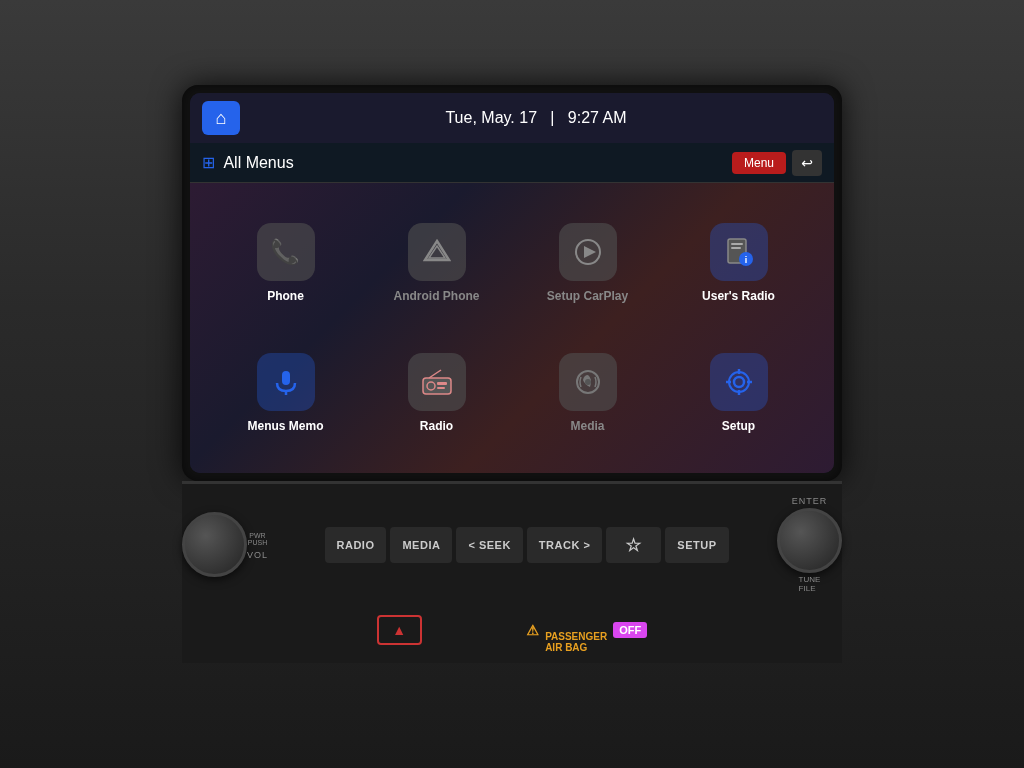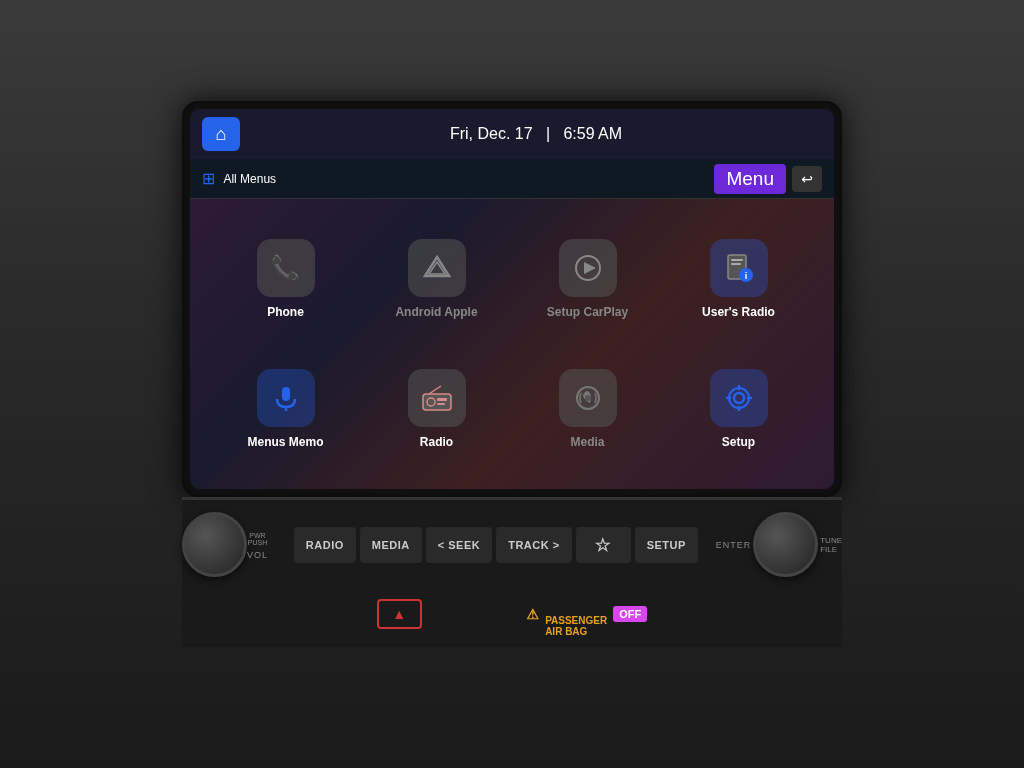--- a/index.html
+++ b/index.html
@@ -96,32 +96,32 @@
     }
 
     .menus-grid-icon {
       color: #2563eb;
       font-size: 16px;
       margin-right: 8px;
     }
 
     .menus-title {
       color: white;
-      font-size: 12px;
+      font-size: 16px;
       font-weight: 500;
       flex: 1;
     }
 
     .menu-btn {
-      background: #6d28d9;
+      background: #b91c1c;
       color: white;
       border: none;
       border-radius: 4px;
       padding: 4px 12px;
-      font-size: 19px;
+      font-size: 12px;
       cursor: pointer;
       margin-right: 6px;
     }
 
     .back-btn {
       background: #333;
       color: white;
       border: none;
       border-radius: 4px;
       width: 30px;
@@ -280,21 +280,21 @@
       color: white;
       padding: 2px 6px;
       border-radius: 3px;
       font-size: 11px;
       font-weight: bold;
     }
 
     
     .enter-section {
       display: flex;
-      flex-direction: row;
+      flex-direction: column;
       align-items: center;
       gap: 2px;
     }
 
     .enter-label {
       color: #888;
       font-size: 9px;
       letter-spacing: 1px;
     }
 
@@ -325,23 +325,23 @@
 
   <div class="screen-container">
     <div class="screen-bezel">
       <div class="screen">
 
         <div class="screen-header">
           <div class="home-btn">
             <span class="home-icon">⌂</span>
           </div>
           <div class="date-time">
-            <span>Fri, Dec. 17</span>
+            <span>Tue, May. 17</span>
             &nbsp;&nbsp;|&nbsp;&nbsp;
-            <span>6:59 AM</span>
+            <span>9:27 AM</span>
           </div>
         </div>
 
         <div class="menus-bar">
           <span class="menus-grid-icon">⊞</span>
           <span class="menus-title">All Menus</span>
           <button class="menu-btn">Menu</button>
           <button class="back-btn">
             <span>↩</span>
           </button>
@@ -356,21 +356,21 @@
             <span class="menu-label">Phone</span>
           </div>
 
           <div class="menu-item">
             <div class="menu-icon-box">
               <svg width="28" height="28" viewBox="0 0 28 28">
                 <polygon points="14,3 26,22 2,22" fill="none" stroke="#888" stroke-width="2.5"></polygon>
                 <polygon points="14,8 22,20 6,20" fill="none" stroke="#888" stroke-width="1.5"></polygon>
               </svg>
             </div>
-            <span class="menu-label dimmed">Android Apple</span>
+            <span class="menu-label dimmed">Android Phone</span>
           </div>
 
           <div class="menu-item">
             <div class="menu-icon-box">
               <svg width="28" height="28" viewBox="0 0 28 28">
                 <circle cx="14" cy="14" r="12" fill="none" stroke="#888" stroke-width="2"></circle>
                 <polygon points="10,8 22,14 10,20" fill="#888"></polygon>
               </svg>
             </div>
             <span class="menu-label dimmed">Setup CarPlay</span>

